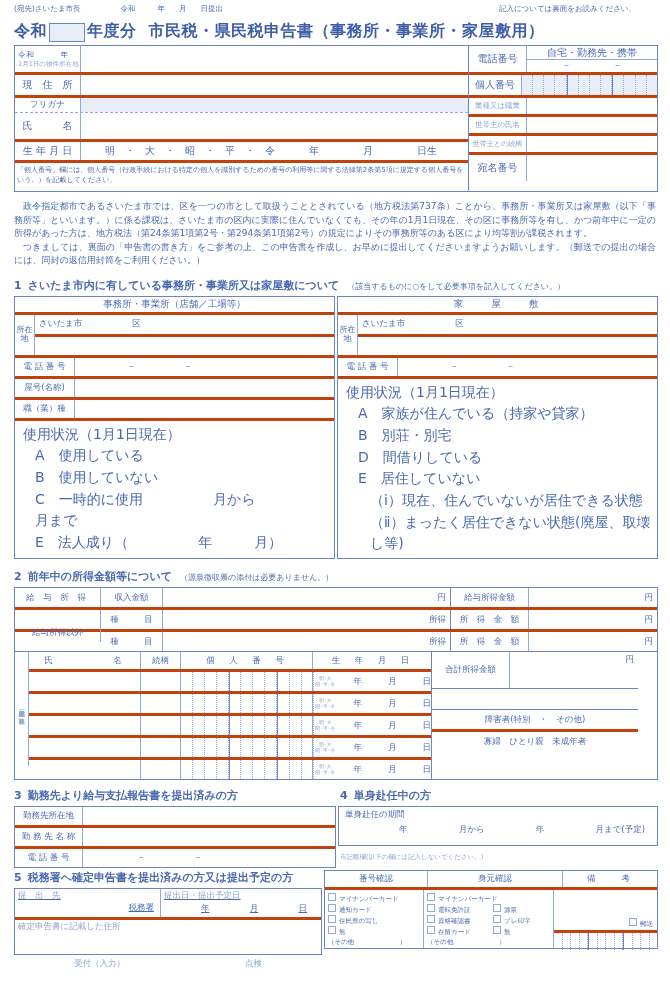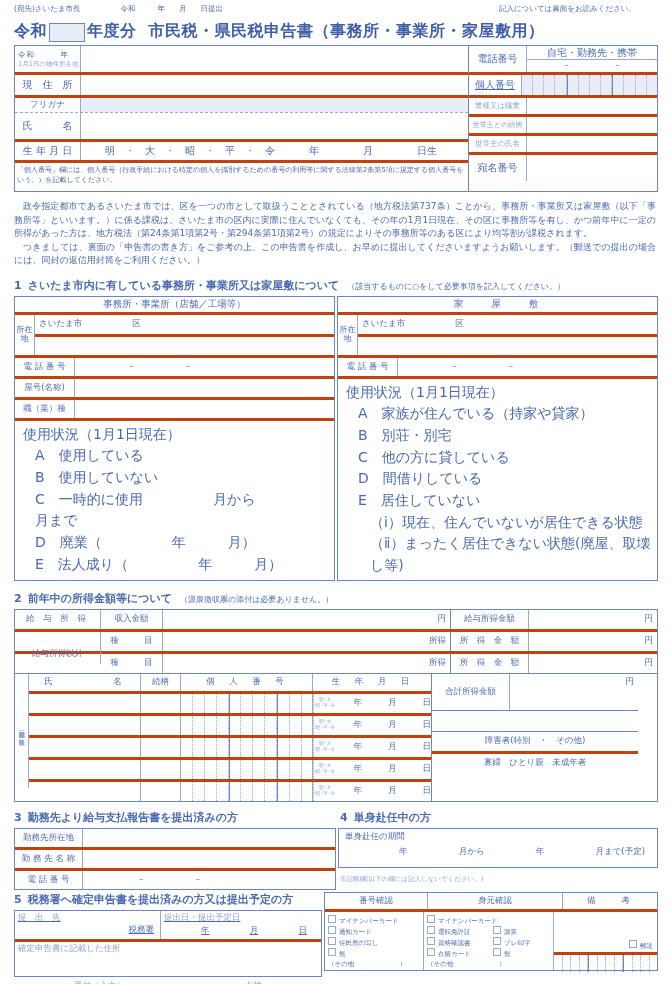--- a/index.html
+++ b/index.html
@@ -162,21 +162,21 @@
       <div class="row bb" style="height:26px;">
         <div class="hr-lab br c ctr med">電話番号</div>
         <div class="hr-val">
           <div class="c ctr med" style="height:13px;border-bottom:1px solid #93a9d6;">自宅・勤務先・携帯</div>
           <div class="c sml" style="height:12px;justify-content:space-around;padding:0 14px;">
             <span>－</span>
             <span>－</span>
           </div>
         </div>
       </div>
-      <div class="row bb" style="height:20px;text-decoration:underline;">
+      <div class="row bb" style="height:20px;">
         <div class="hr-lab br c ctr med">個人番号</div>
         <div class="hr-val shade">
           <div class="mynum">
             <div class="g">
                 <i class="cell"></i>
                 <i class="cell"></i>
                 <i class="cell"></i>
                 <i class="cell"></i>
               </div>
             <div class="g">
@@ -192,25 +192,25 @@
                 <i class="cell" style="border-right:none;"></i>
               </div>
           </div>
         </div>
       </div>
       <div class="row bb" style="height:16px;">
         <div class="hr-lab br c ctr tiny lt" style="font-size:7.5px;">業種又は職業</div>
         <div class="hr-val"></div>
       </div>
       <div class="row bb" style="height:16px;">
+        <div class="hr-lab br c ctr tiny lt" style="font-size:7.5px;">世帯主の氏名</div>
+        <div class="hr-val"></div>
+      </div>
+      <div class="row bb" style="height:16px;">
         <div class="hr-lab br c ctr tiny lt" style="font-size:7px;">世帯主との続柄</div>
-        <div class="hr-val"></div>
-      </div>
-      <div class="row bb" style="height:16px;">
-        <div class="hr-lab br c ctr tiny lt" style="font-size:7.5px;">世帯主の氏名</div>
         <div class="hr-val"></div>
       </div>
       <div class="row" style="height:26px;">
         <div class="hr-lab br c ctr med">宛名番号</div>
         <div class="hr-val"></div>
       </div>
     </div>
   </div>
 
   <div class="intro">
@@ -254,21 +254,20 @@
       <div class="row bb" style="height:18px;">
         <div class="lab1 br c ctr sml">職（業）種</div>
         <div class="fill"></div>
       </div>
       <div class="usage">
         <div>使用状況（1月1日現在）</div>
         <div style="padding-left:12px;">
           <div>A　使用している</div>
           <div>B　使用していない</div>
           <div>C　一時的に使用　　　　　月から　　　　　月まで</div>
-          <div>D　廃業（　　　　　年　　　月）</div>
           <div>E　法人成り（　　　　　年　　　月）</div>
         </div>
       </div>
     </div>
 
     <div class="gap"></div>
 
     <div class="half b">
       <div class="cap c ctr bb sprd">家　　屋　　敷</div>
       <div class="row bb" style="height:40px;">
@@ -288,21 +287,20 @@
         <div class="fill c sml" style="padding-left:52px;">
           <span>－</span>
           <span style="margin-left:48px;">－</span>
         </div>
       </div>
       <div class="usage">
         <div>使用状況（1月1日現在）</div>
         <div style="padding-left:12px;">
           <div>A　家族が住んでいる（持家や貸家）</div>
           <div>B　別荘・別宅</div>
-          <div>C　他の方に貸している</div>
           <div>D　間借りしている</div>
           <div>E　居住していない</div>
           <div style="padding-left:12px;">（ⅰ）現在、住んでいないが居住できる状態</div>
           <div style="padding-left:12px;">（ⅱ）まったく居住できない状態(廃屋、取壊し等)</div>
         </div>
       </div>
     </div>
   </div>
 
   <div class="sechd">

